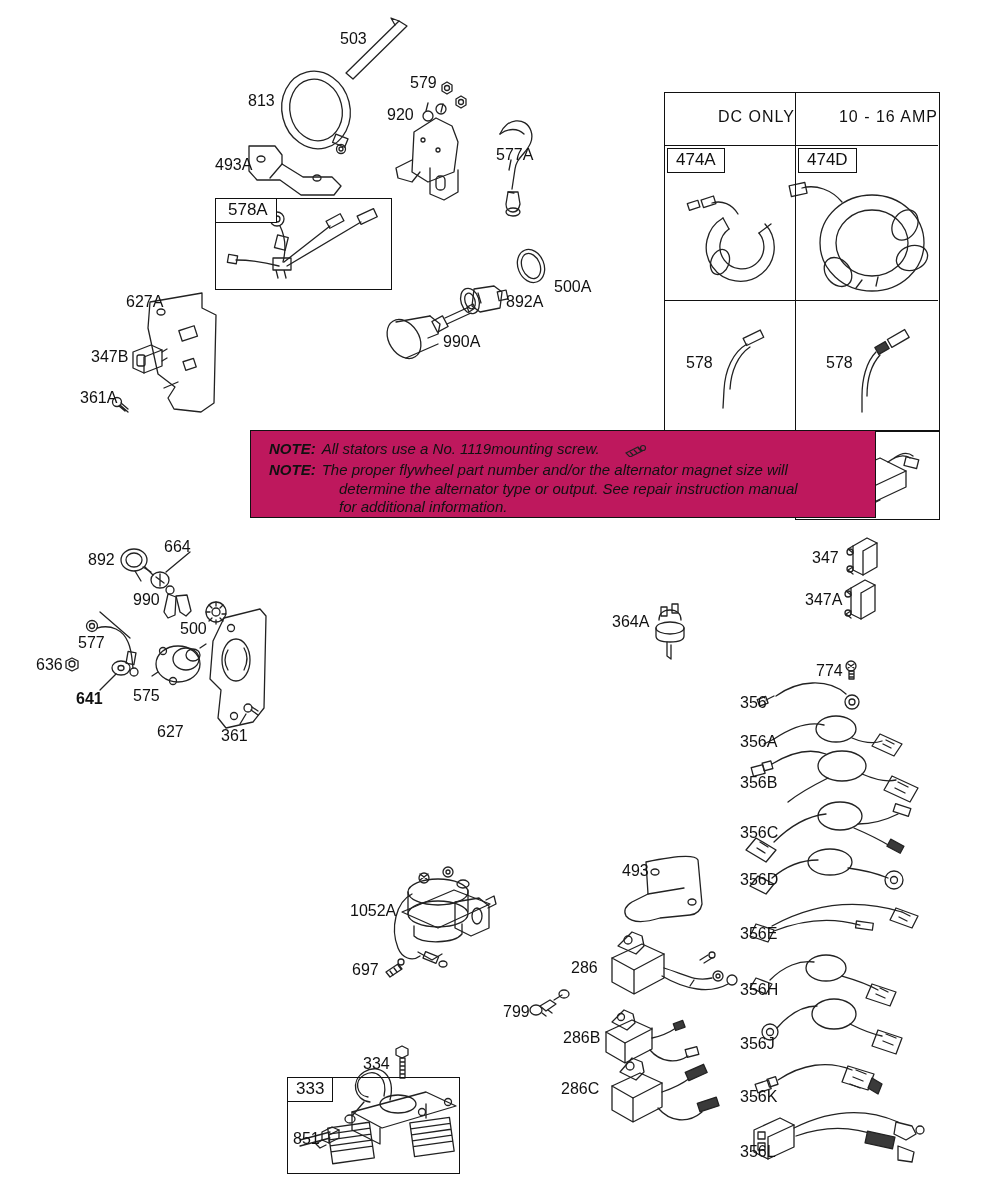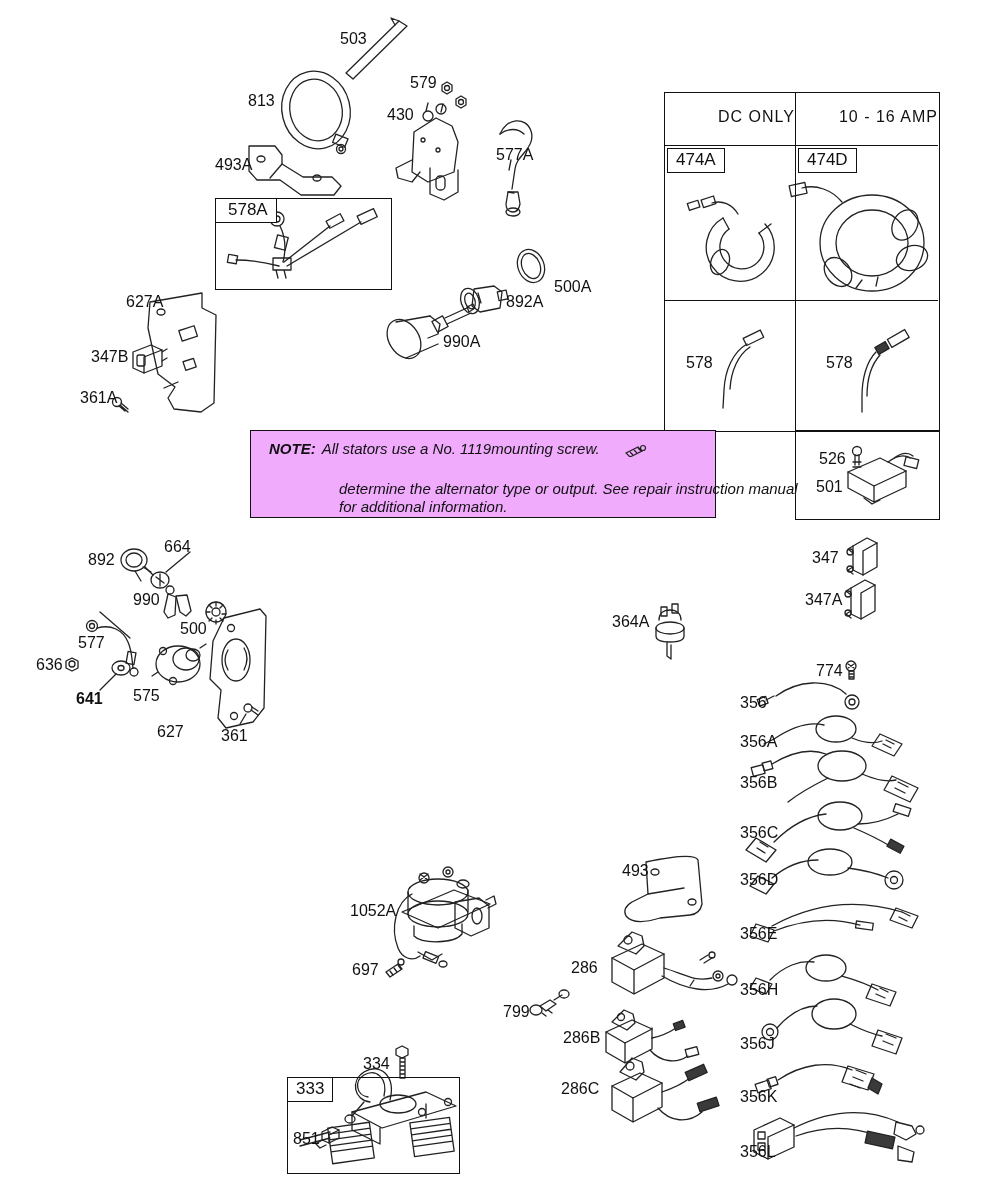--- a/index.html
+++ b/index.html
@@ -9,22 +9,22 @@
   .art path,.art ellipse,.art circle,.art rect,.art polygon,.art line,.art polyline{
       fill:none;stroke:#222;stroke-width:1.3;stroke-linejoin:round;stroke-linecap:round;}
   .art .dark{fill:#3a3a3a;stroke:#222;}
   .plabel{position:absolute;font-size:16px;font-weight:400;white-space:nowrap;}
   .chip{position:absolute;border:1.6px solid #111;background:#fff;padding:1px 8px 2px 8px;
         font-size:17px;line-height:20px;}
   .boxline{position:absolute;border:1.6px solid #111;background:transparent;}
   .vline{position:absolute;width:0;border-left:1.6px solid #111;}
   .hline{position:absolute;height:0;border-top:1.6px solid #111;}
   .thead{position:absolute;font-size:16px;letter-spacing:1px;text-align:right;}
-  .notebox{position:absolute;left:250px;top:430px;width:466px;height:88px;border:1.6px solid #111;
-           box-sizing:border-box;background:#f0abfc;font-size:15px;font-style:italic;}
+  .notebox{position:absolute;left:250px;top:430px;width:626px;height:88px;border:1.6px solid #111;
+           box-sizing:border-box;background:#be185d;font-size:15px;font-style:italic;}
   .noterow{position:absolute;left:18px;white-space:nowrap;}
   .nlab{font-weight:bold;font-style:italic;margin-right:6px;}
   .cont{margin-left:70px;text-align:right;}
 </style>
 </head>
 <body>
 
 <div class="canvas">
 
   <svg class="art" viewBox="0 0 1000 1200">
@@ -486,33 +486,36 @@
     <div class="noterow" style="top:9px;">
       <span class="nlab">NOTE:</span><span>All stators use a No. 1119mounting screw.</span>
       <svg width="26" height="14" style="vertical-align:middle;margin-left:18px;">
         <g fill="none" stroke="#222" stroke-width="1.2">
           <path d="M4,10 l12,-6 4,4 -12,6 z"></path>
             <path d="M8,9 l3,3 m1,-5 l3,3 m1,-5 l3,3"></path>
             <circle cx="21" cy="5" r="2.5"></circle>
         </g>
       </svg>
     </div>
+    <div class="noterow" style="top:30px;">
+      <span class="nlab">NOTE:</span><span>The proper flywheel part number and/or the alternator magnet size will</span>
+    </div>
     <div class="noterow cont" style="top:49px;">
       <span>determine the alternator type or output. See repair instruction manual</span>
     </div>
     <div class="noterow cont" style="top:67px;">
       <span>for additional information.</span>
     </div>
   </div>
 
   <span class="plabel" style="left:340px;top:30px;">503</span>
   <span class="plabel" style="left:248px;top:92px;">813</span>
   <span class="plabel" style="left:215px;top:156px;">493A</span>
   <span class="plabel" style="left:410px;top:74px;">579</span>
-  <span class="plabel" style="left:387px;top:106px;">430</span>
+  <span class="plabel" style="left:387px;top:106px;">920</span>
   <span class="plabel" style="left:496px;top:146px;">577A</span>
   <span class="plabel" style="left:126px;top:293px;">627A</span>
   <span class="plabel" style="left:91px;top:348px;">347B</span>
   <span class="plabel" style="left:80px;top:389px;">361A</span>
   <span class="plabel" style="left:554px;top:278px;">500A</span>
   <span class="plabel" style="left:506px;top:293px;">892A</span>
   <span class="plabel" style="left:443px;top:333px;">990A</span>
 
   <span class="plabel" style="left:88px;top:551px;">892</span>
   <span class="plabel" style="left:164px;top:538px;">664</span>

